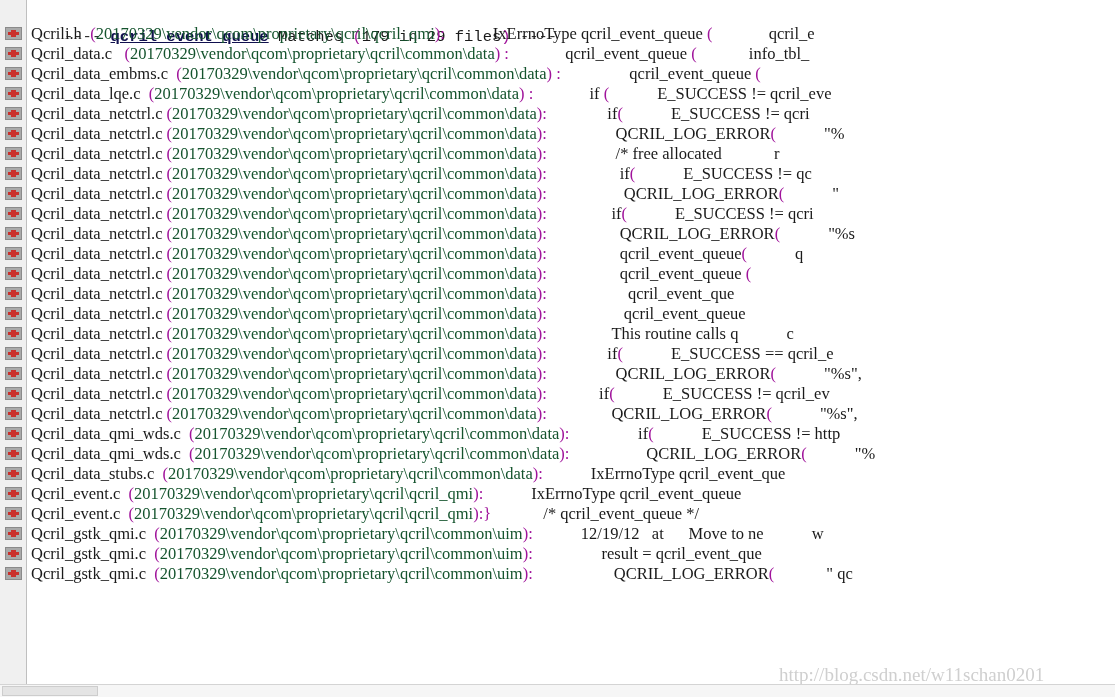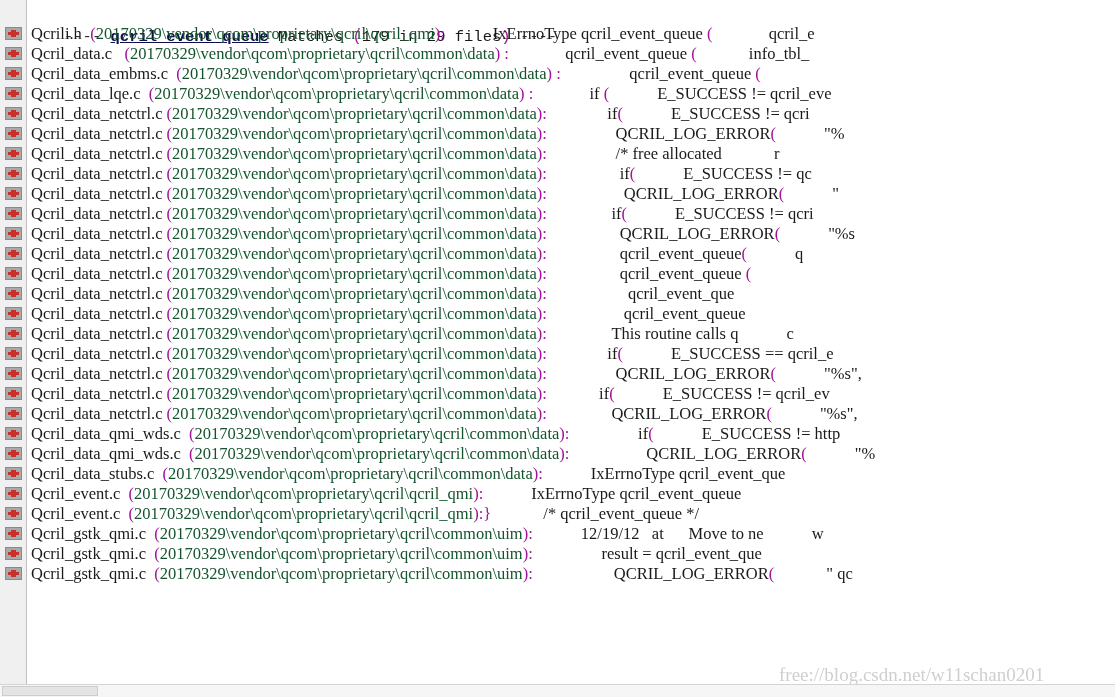--- a/index.html
+++ b/index.html
@@ -312,20 +312,20 @@
           <span class="bm"></span>
           <span class="rowtext"><span class="fname">Qcril_gstk_qmi.c</span><span class="plain">  </span><span class="punct">(</span><span class="path">20170329\vendor\qcom\proprietary\qcril\common\uim</span><span class="punct">)</span><span class="punct">:     </span><span class="code">result = qcril_event_que</span></span>
         </div>
         <div class="row">
           <span class="bm"></span>
           <span class="rowtext"><span class="fname">Qcril_gstk_qmi.c</span><span class="plain">  </span><span class="punct">(</span><span class="path">20170329\vendor\qcom\proprietary\qcril\common\uim</span><span class="punct">)</span><span class="punct">:        </span><span class="code">QCRIL_LOG_ERROR</span><span class="punct">(</span><span class="code"> " qc</span></span>
         </div>
       </div>
   </div>
 
-  <div class="watermark">free://blog.csdn.net/w11schan0201</div>
+  <div class="watermark">http://blog.csdn.net/w11schan0201</div>
 
   <div class="hscroll">
     <div class="hscroll-thumb"></div>
   </div>
   <div class="hscroll-track-line"></div>
 
 </div>
 
 </body></html>

